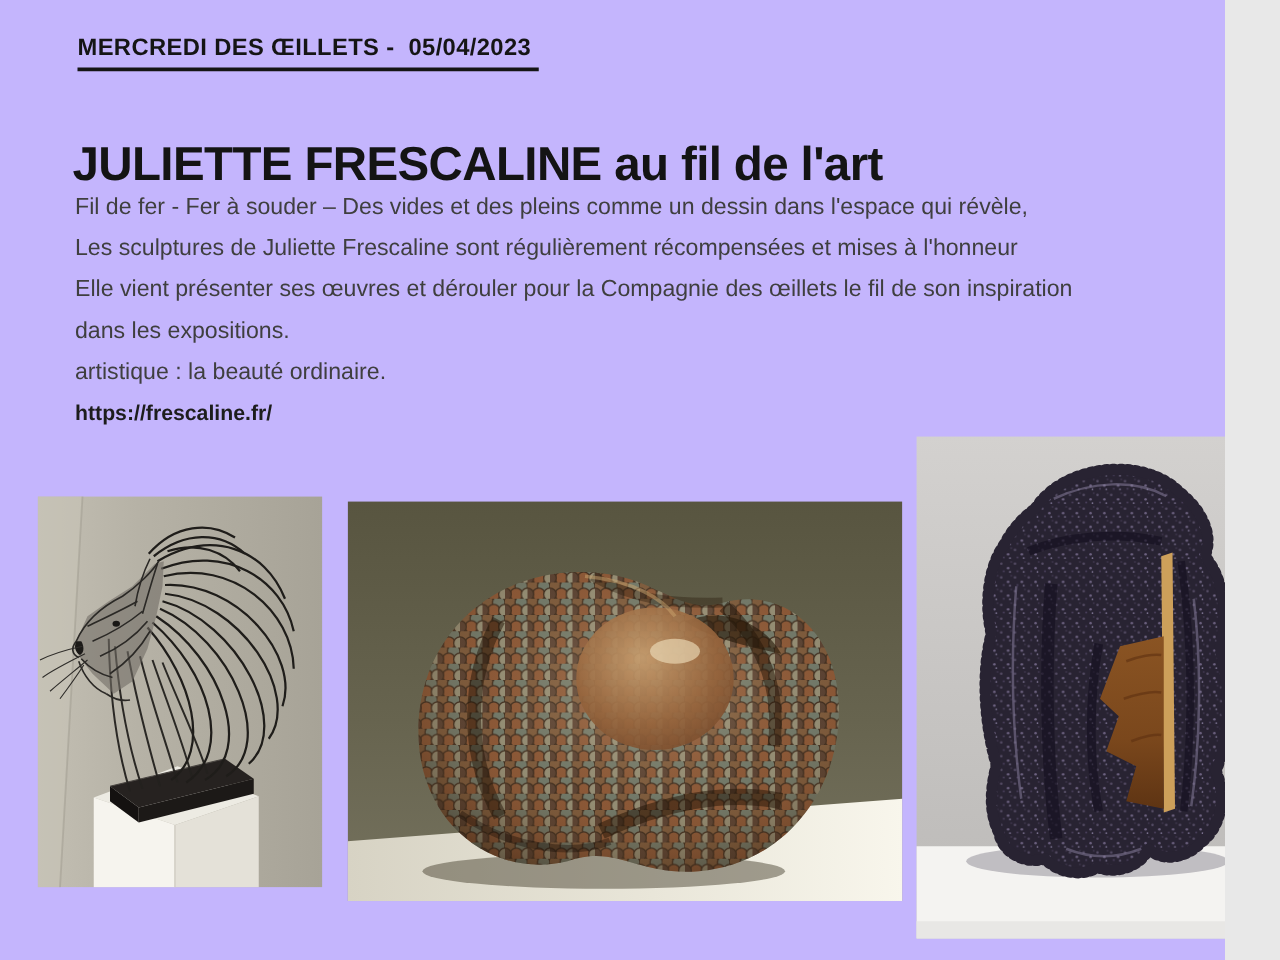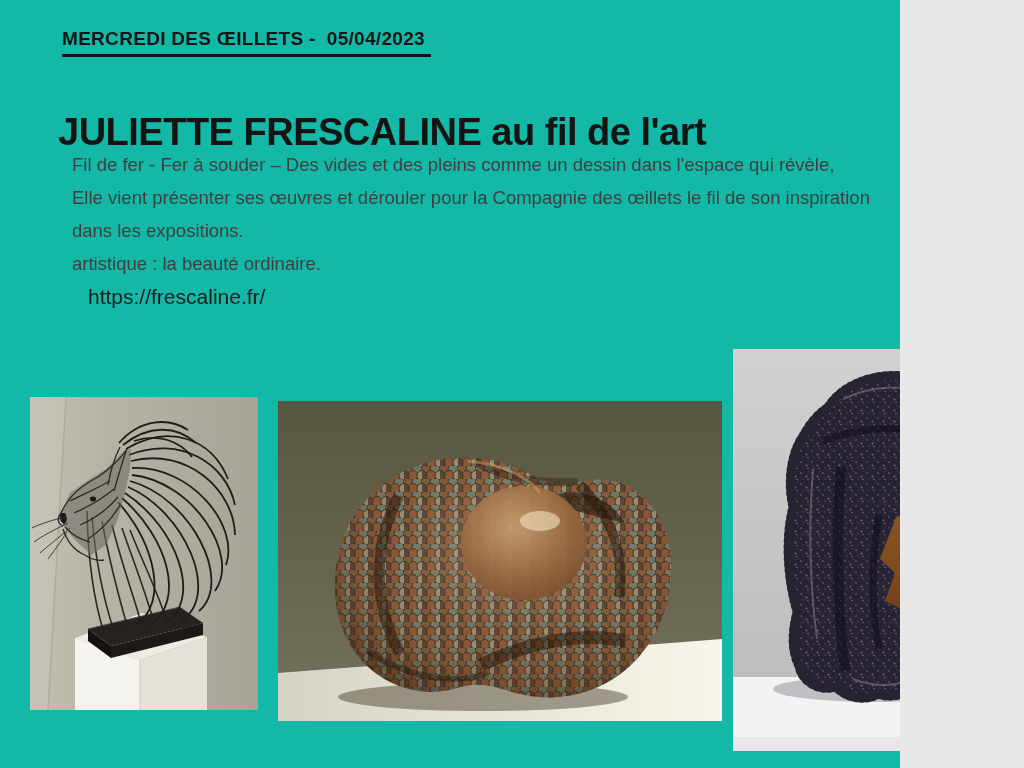--- a/index.html
+++ b/index.html
@@ -1,54 +1,55 @@
 <!DOCTYPE html>
 <html><head>
 <meta charset="utf-8">
 <style>
   html,body{margin:0;padding:0;background:#e8e8e8;}
   #page{
-    position:relative;width:900px;height:768px;background:#14b8a6;
+    position:relative;width:980px;height:768px;background:#c4b5fd;
     font-family:"Liberation Sans","DejaVu Sans",sans-serif;overflow:hidden;
   }
   .header{
     position:absolute;left:62px;top:28px;
     font-size:19px;font-weight:bold;letter-spacing:.3px;color:#151515;
     border-bottom:3px solid #151515;padding:0 6px 4px 0;white-space:pre;
   }
   .title{
     position:absolute;left:58px;top:86px;
     font-size:38px;font-weight:800;letter-spacing:-.5px;color:#141414;white-space:pre;
   }
   .body-text{
-    position:absolute;left:72px;top:148px;width:930px;
+    position:absolute;left:60px;top:148px;width:930px;
     font-size:18.5px;line-height:33px;color:#3f3f3f;
   }
   .body-text .line{white-space:pre;}
   .site-link{
     display:inline-block;margin-top:0;
-    font-weight:normal;color:#1d1d1d;text-decoration:none;font-size:21px;line-height:33px;margin-left:16px;
+    font-weight:bold;color:#1d1d1d;text-decoration:none;font-size:17px;line-height:33px;
   }
   .photo{position:absolute;overflow:hidden;}
   .photo svg{display:block;}
   #photo-lion{left:30px;top:397px;width:228px;height:313px;}
   #photo-knot{left:278px;top:401px;width:444px;height:320px;}
   #photo-fur{left:733px;top:349px;width:262px;height:402px;}
 </style>
 </head>
 <body>
 
 <div id="page">
 
   <div class="header">MERCREDI DES ŒILLETS -  05/04/2023</div>
 
   <h1 class="title">JULIETTE FRESCALINE au fil de l'art</h1>
 
   <div class="body-text">
     <div class="line">Fil de fer - Fer à souder – Des vides et des pleins comme un dessin dans l'espace qui révèle,</div>
+    <div class="line">Les sculptures de Juliette Frescaline sont régulièrement récompensées et mises à l'honneur</div>
     <div class="line">Elle vient présenter ses œuvres et dérouler pour la Compagnie des œillets le fil de son inspiration</div>
     <div class="line">dans les expositions.</div>
     <div class="line">artistique : la beauté ordinaire.</div>
     <a class="site-link" href="#">https://frescaline.fr/</a>
   </div>
 
   <div class="photo" id="photo-lion">
     <svg width="228" height="313" viewBox="0 0 228 313" xmlns="http://www.w3.org/2000/svg">
       <defs>
         <linearGradient id="wall1" x1="0" y1="0" x2="1" y2="0">

